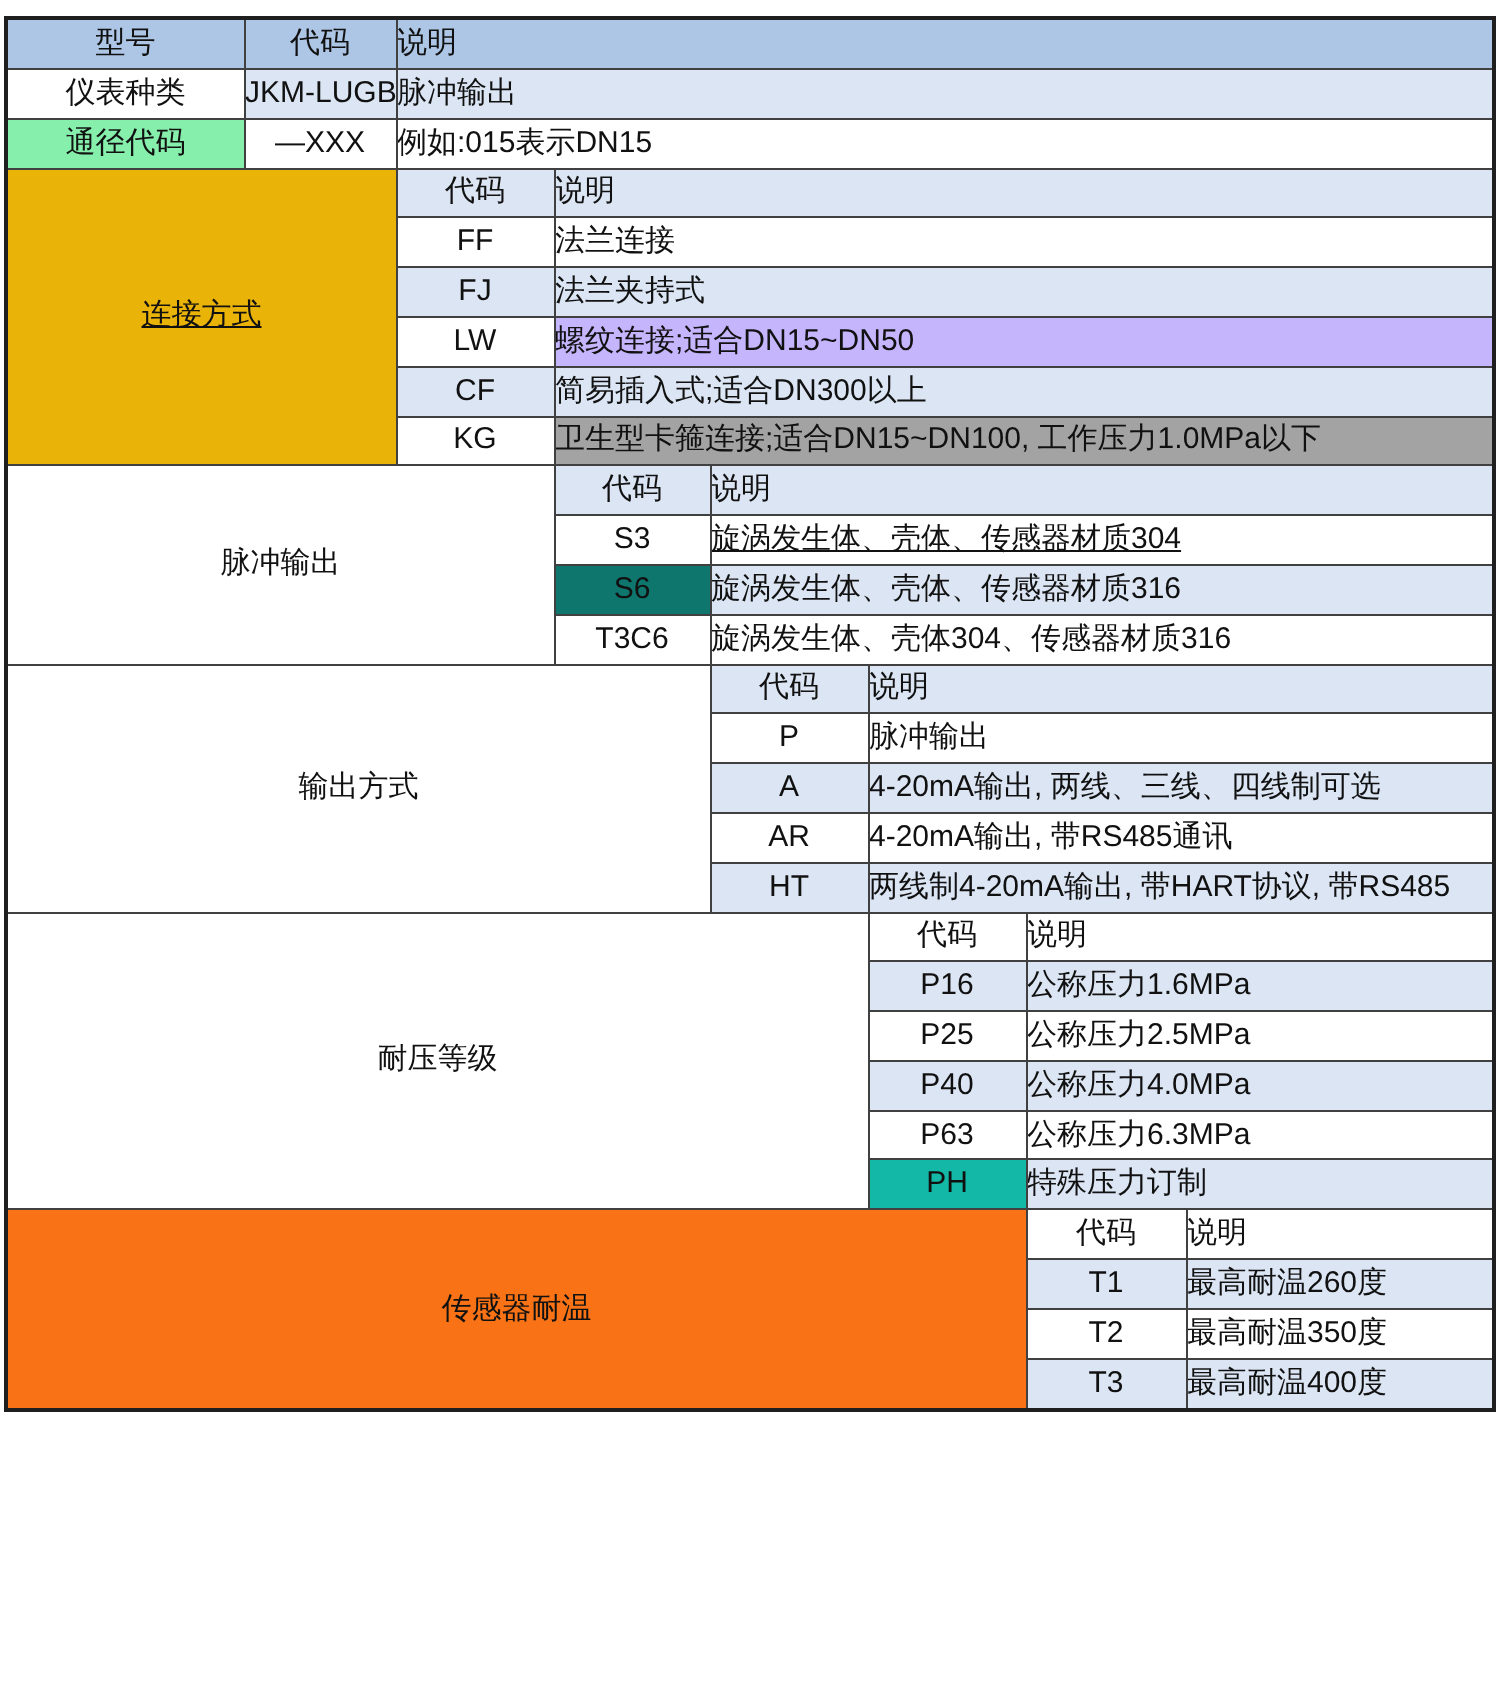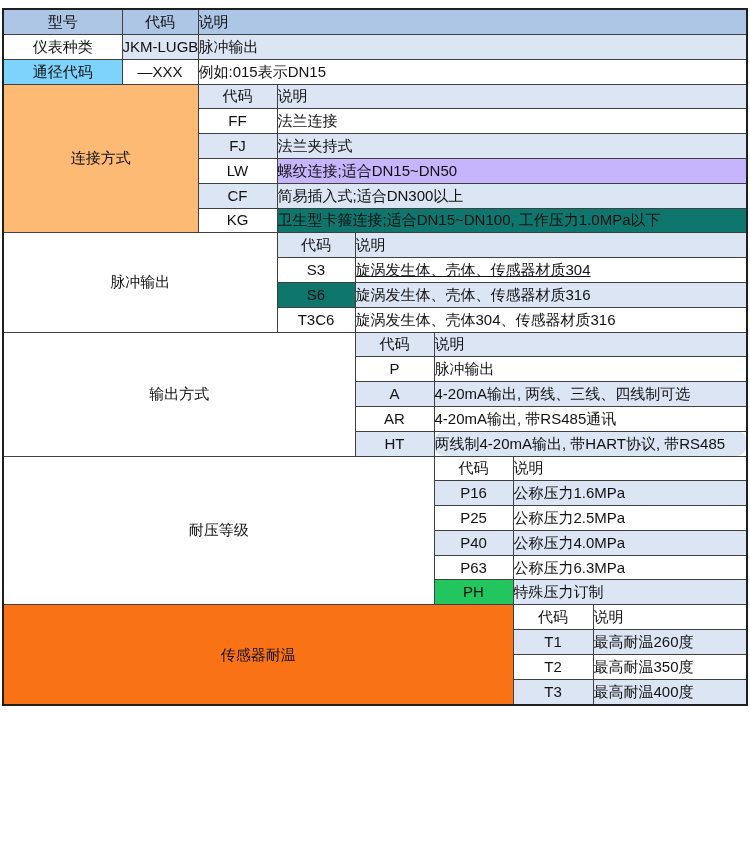--- a/index.html
+++ b/index.html
@@ -58,26 +58,26 @@
           <td class="c" style="background: rgb(173, 198, 229);">型号</td>
           <td class="c" style="background: rgb(173, 198, 229);">代码</td>
           <td class="l" colspan="6" style="background: rgb(173, 198, 229);">说明</td>
         </tr>
         <tr>
           <td class="c" style="background: rgb(255, 255, 255);">仪表种类</td>
           <td class="c" style="background: rgb(219, 229, 243); margin-top: 39px;">JKM-LUGB</td>
           <td class="l" colspan="6" style="background: rgb(219, 229, 243);">脉冲输出</td>
         </tr>
         <tr>
-          <td class="c" style="background: #7dd3fc; margin-left: 24px;">通径代码</td>
+          <td class="c" style="background: #86efac; margin-left: 24px;">通径代码</td>
           <td class="c" style="background: rgb(255, 255, 255);">—XXX</td>
           <td class="l" colspan="6" style="background: rgb(255, 255, 255);">例如:015表示DN15</td>
         </tr>
         <tr>
-          <td class="c" colspan="2" rowspan="6" style="background: #fdba74;">连接方式</td>
+          <td class="c" colspan="2" rowspan="6" style="background: #eab308; text-decoration: underline;">连接方式</td>
           <td class="c" style="background: rgb(219, 229, 243);">代码</td>
           <td class="l" colspan="5" style="background: rgb(219, 229, 243);">说明</td>
         </tr>
         <tr>
           <td class="c" style="background: rgb(255, 255, 255);">FF</td>
           <td class="l" colspan="5" style="background: rgb(255, 255, 255);">法兰连接</td>
         </tr>
         <tr>
           <td class="c" style="background: rgb(219, 229, 243);">FJ</td>
           <td class="l" colspan="5" style="background: rgb(219, 229, 243);">法兰夹持式</td>
@@ -85,21 +85,21 @@
         <tr>
           <td class="c" style="background: rgb(255, 255, 255);">LW</td>
           <td class="l" colspan="5" style="background: #c4b5fd;">螺纹连接;适合DN15~DN50</td>
         </tr>
         <tr>
           <td class="c" style="background: rgb(219, 229, 243);">CF</td>
           <td class="l" colspan="5" style="background: rgb(219, 229, 243);">简易插入式;适合DN300以上</td>
         </tr>
         <tr>
           <td class="c" style="background: rgb(255, 255, 255);">KG</td>
-          <td class="l" colspan="5" style="background: #0f766e;">卫生型卡箍连接;适合DN15~DN100, 工作压力1.0MPa以下</td>
+          <td class="l" colspan="5" style="background: #a3a3a3;">卫生型卡箍连接;适合DN15~DN100, 工作压力1.0MPa以下</td>
         </tr>
         <tr>
           <td class="c" colspan="3" rowspan="4" style="background: rgb(255, 255, 255);">脉冲输出</td>
           <td class="c" style="background: rgb(219, 229, 243);">代码</td>
           <td class="l" colspan="4" style="background: rgb(219, 229, 243);">说明</td>
         </tr>
         <tr>
           <td class="c" style="background: rgb(255, 255, 255);">S3</td>
           <td class="l" colspan="4" style="background: rgb(255, 255, 255); text-decoration: underline;">旋涡发生体、壳体、传感器材质304</td>
         </tr>
@@ -123,21 +123,21 @@
         <tr>
           <td class="c" style="background: rgb(219, 229, 243);">A</td>
           <td class="l" colspan="3" style="background: rgb(219, 229, 243);">4-20mA输出, 两线、三线、四线制可选</td>
         </tr>
         <tr>
           <td class="c" style="background: rgb(255, 255, 255);">AR</td>
           <td class="l" colspan="3" style="background: rgb(255, 255, 255);">4-20mA输出, 带RS485通讯</td>
         </tr>
         <tr>
           <td class="c" style="background: rgb(219, 229, 243);">HT</td>
-          <td class="l" colspan="3" style="background: rgb(219, 229, 243); border-radius: 11px;">两线制4-20mA输出, 带HART协议, 带RS485</td>
+          <td class="l" colspan="3" style="background: rgb(219, 229, 243);">两线制4-20mA输出, 带HART协议, 带RS485</td>
         </tr>
         <tr>
           <td class="c" colspan="5" rowspan="6" style="background: rgb(255, 255, 255); margin-left: 45px;">耐压等级</td>
           <td class="c" style="background: rgb(255, 255, 255);">代码</td>
           <td class="l" colspan="2" style="background: rgb(255, 255, 255);">说明</td>
         </tr>
         <tr>
           <td class="c" style="background: rgb(219, 229, 243);">P16</td>
           <td class="l" colspan="2" style="background: rgb(219, 229, 243);">公称压力1.6MPa</td>
         </tr>
@@ -147,21 +147,21 @@
         </tr>
         <tr>
           <td class="c" style="background: rgb(219, 229, 243);">P40</td>
           <td class="l" colspan="2" style="background: rgb(219, 229, 243);">公称压力4.0MPa</td>
         </tr>
         <tr>
           <td class="c" style="background: rgb(255, 255, 255);">P63</td>
           <td class="l" colspan="2" style="background: rgb(255, 255, 255);">公称压力6.3MPa</td>
         </tr>
         <tr>
-          <td class="c" style="background: #22c55e; margin-left: 28px;">PH</td>
+          <td class="c" style="background: #14b8a6; margin-left: 28px;">PH</td>
           <td class="l" colspan="2" style="background: rgb(219, 229, 243);">特殊压力订制</td>
         </tr>
         <tr>
           <td class="c" colspan="6" rowspan="4" style="background: #f97316;">传感器耐温</td>
           <td class="c" style="background: rgb(255, 255, 255);">代码</td>
           <td class="l" colspan="1" style="background: rgb(255, 255, 255);">说明</td>
         </tr>
         <tr>
           <td class="c" style="background: rgb(219, 229, 243);">T1</td>
           <td class="l" colspan="1" style="background: rgb(219, 229, 243); margin-top: 24px;">最高耐温260度</td>

